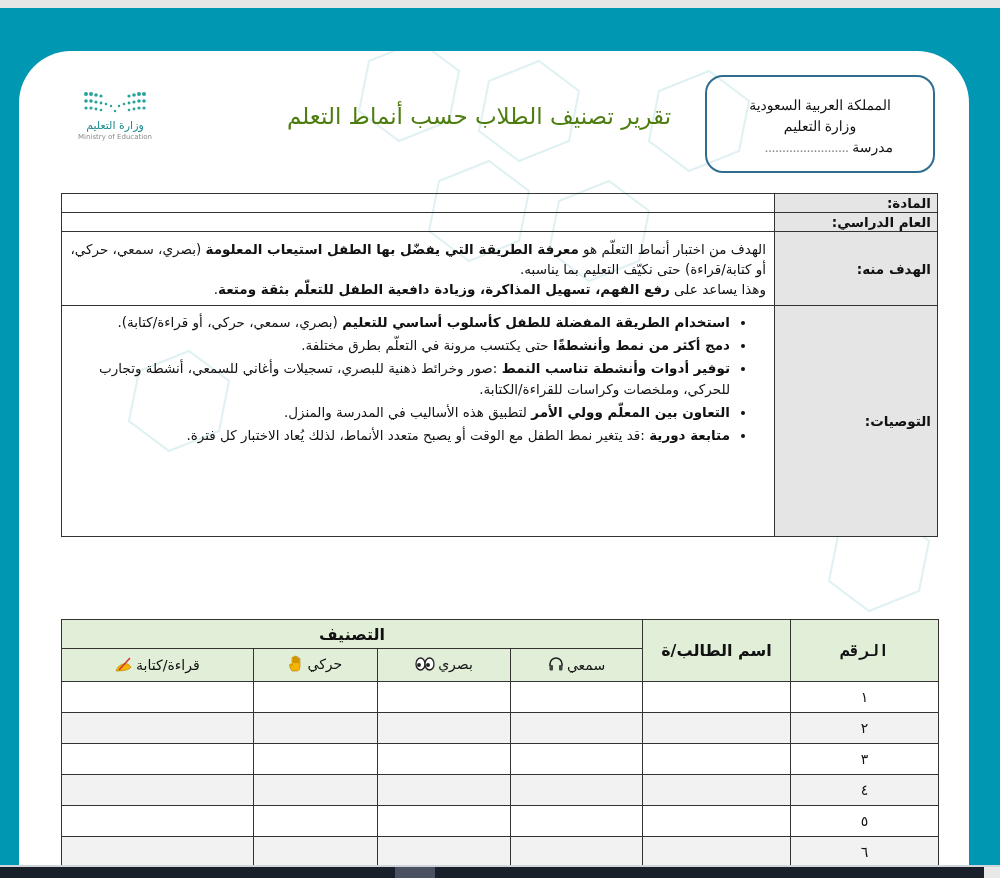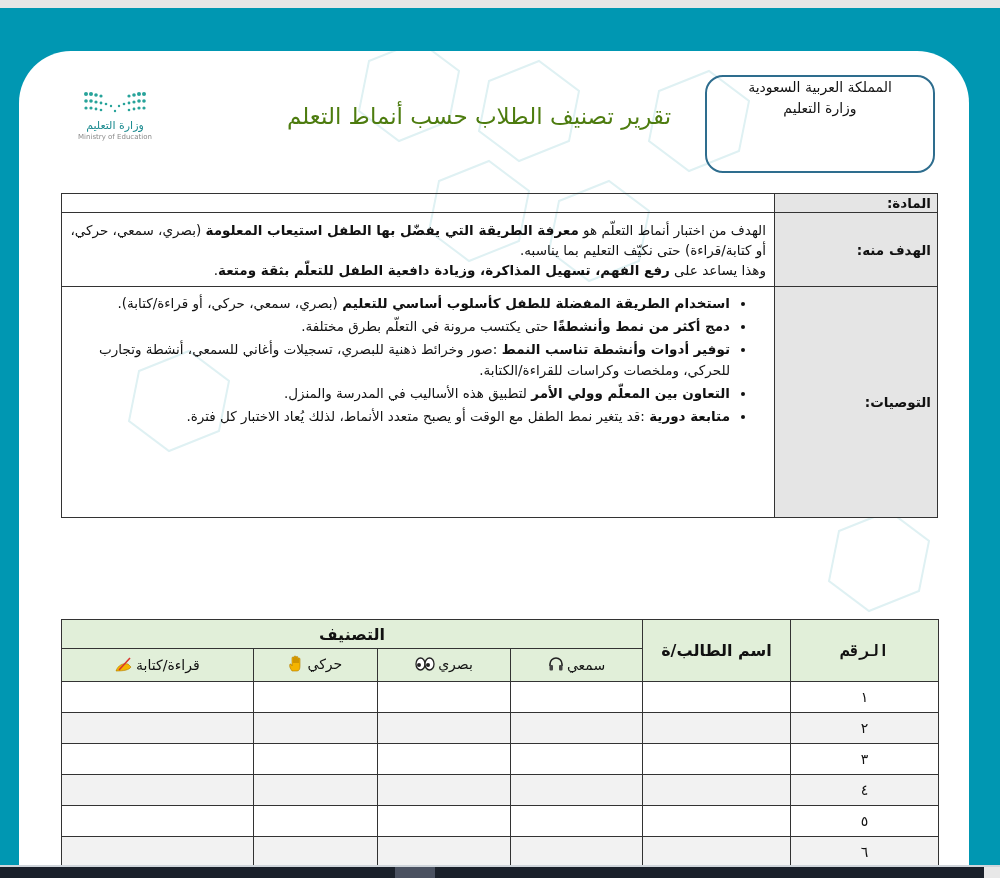--- a/index.html
+++ b/index.html
@@ -20,21 +20,21 @@
     position:absolute; left:0; top:865px; width:1000px; height:13px;
     background:#1a202a; border-top:2px solid #cfd5db;
   }
   .bottom-bar .scroll-thumb { position:absolute; left:395px; top:0; width:40px; height:13px; background:#4a5160; }
   .bottom-bar .corner { position:absolute; right:0; top:0; width:16px; height:13px; background:#e8e8e8; }
 
   .header-box {
     position:absolute; right:34px; top:24px; width:230px; height:98px;
     border:2px solid #2e6d8e; border-radius:18px; box-sizing:border-box;
     direction:rtl; text-align:center; color:#111;
-    font-size:14px; line-height:21px; padding-top:0;
+    font-size:14px; line-height:21px; padding-top:18px;font-family:Liberation Serif, serif;
   }
   .header-box .school { text-align:right; padding-right:40px; }
   .header-box .dots { color:#888; letter-spacing:0px; }
 
   .doc-title {
     position:absolute; left:250px; top:52px; width:420px;
     direction:rtl; text-align:center;
     font-family:"DejaVu Sans", sans-serif; font-size:23px; color:#4d7c0f;
   }
   .logo { position:absolute; left:46px; top:38px; width:100px; height:70px; text-align:center; }
@@ -128,26 +128,34 @@
       </svg>
       <div class="ar">وزارة التعليم</div>
       <div class="en">Ministry of Education</div>
     </div>
 
     <div class="doc-title">تقرير تصنيف الطلاب حسب أنماط التعلم</div>
 
     <div class="header-box">
       <div>المملكة العربية السعودية</div>
       <div>وزارة التعليم</div>
+      <div class="school">
+        <span>مدرسة</span>
+        <span class="dots">........................</span>
+      </div>
     </div>
 
     <table class="info-table">
       <tbody>
           <tr class="short">
         <td class="lbl">المادة:</td>
+        <td></td>
+      </tr>
+      <tr class="short">
+        <td class="lbl">العام الدراسي:</td>
         <td></td>
       </tr>
       <tr class="goal">
         <td class="lbl">الهدف منه:</td>
         <td class="content">
           <div><span>الهدف من اختبار أنماط التعلّم هو </span><b>معرفة الطريقة التي يفضّل بها الطفل استيعاب المعلومة</b><span> (بصري، سمعي، حركي، أو كتابة/قراءة) حتى نكيّف التعليم بما يناسبه.</span></div>
           <div><span>وهذا يساعد على </span><b>رفع الفهم، تسهيل المذاكرة، وزيادة دافعية الطفل للتعلّم بثقة ومتعة</b><span>.</span></div>
         </td>
       </tr>
       <tr class="rec">

